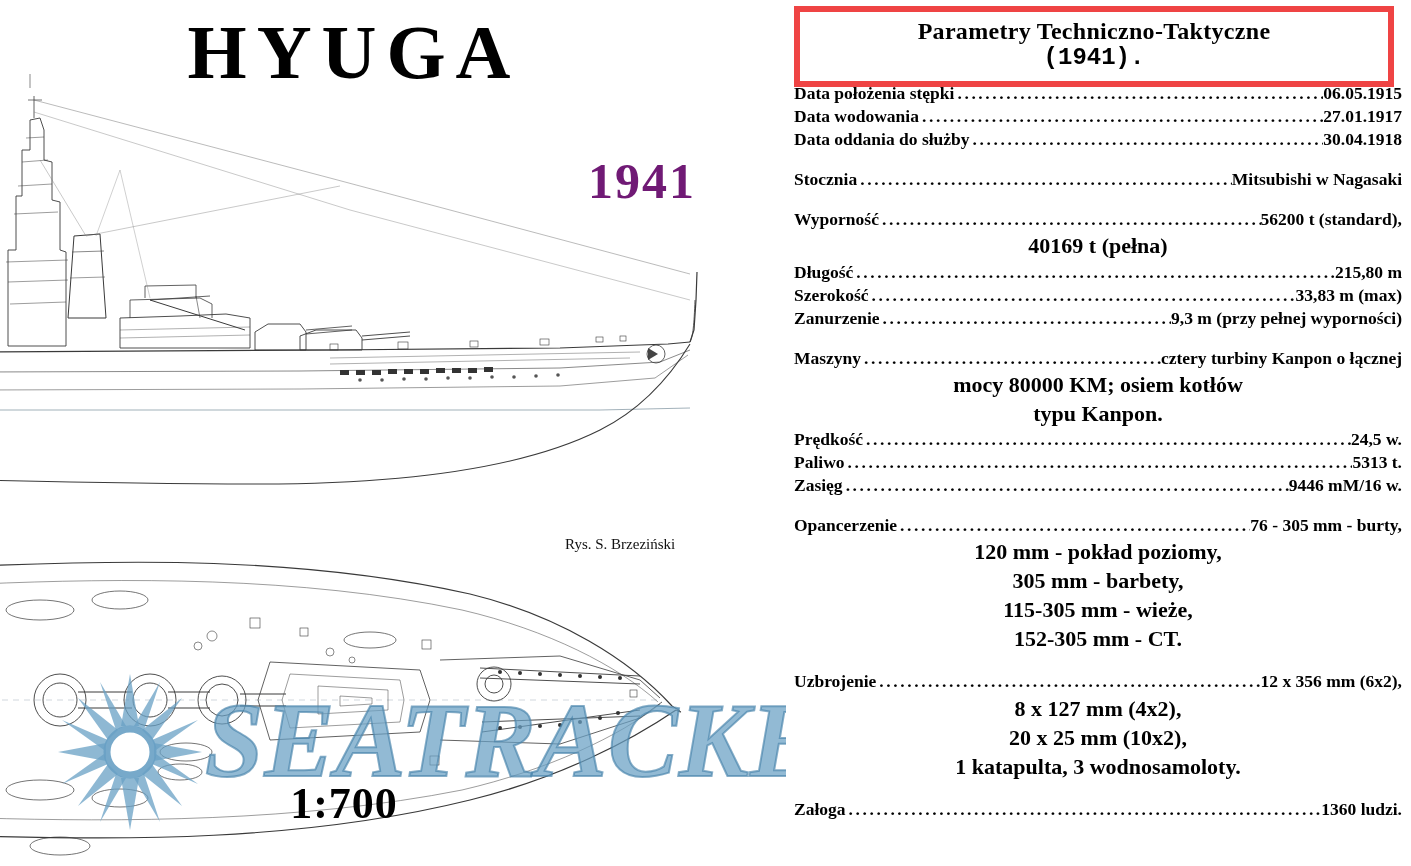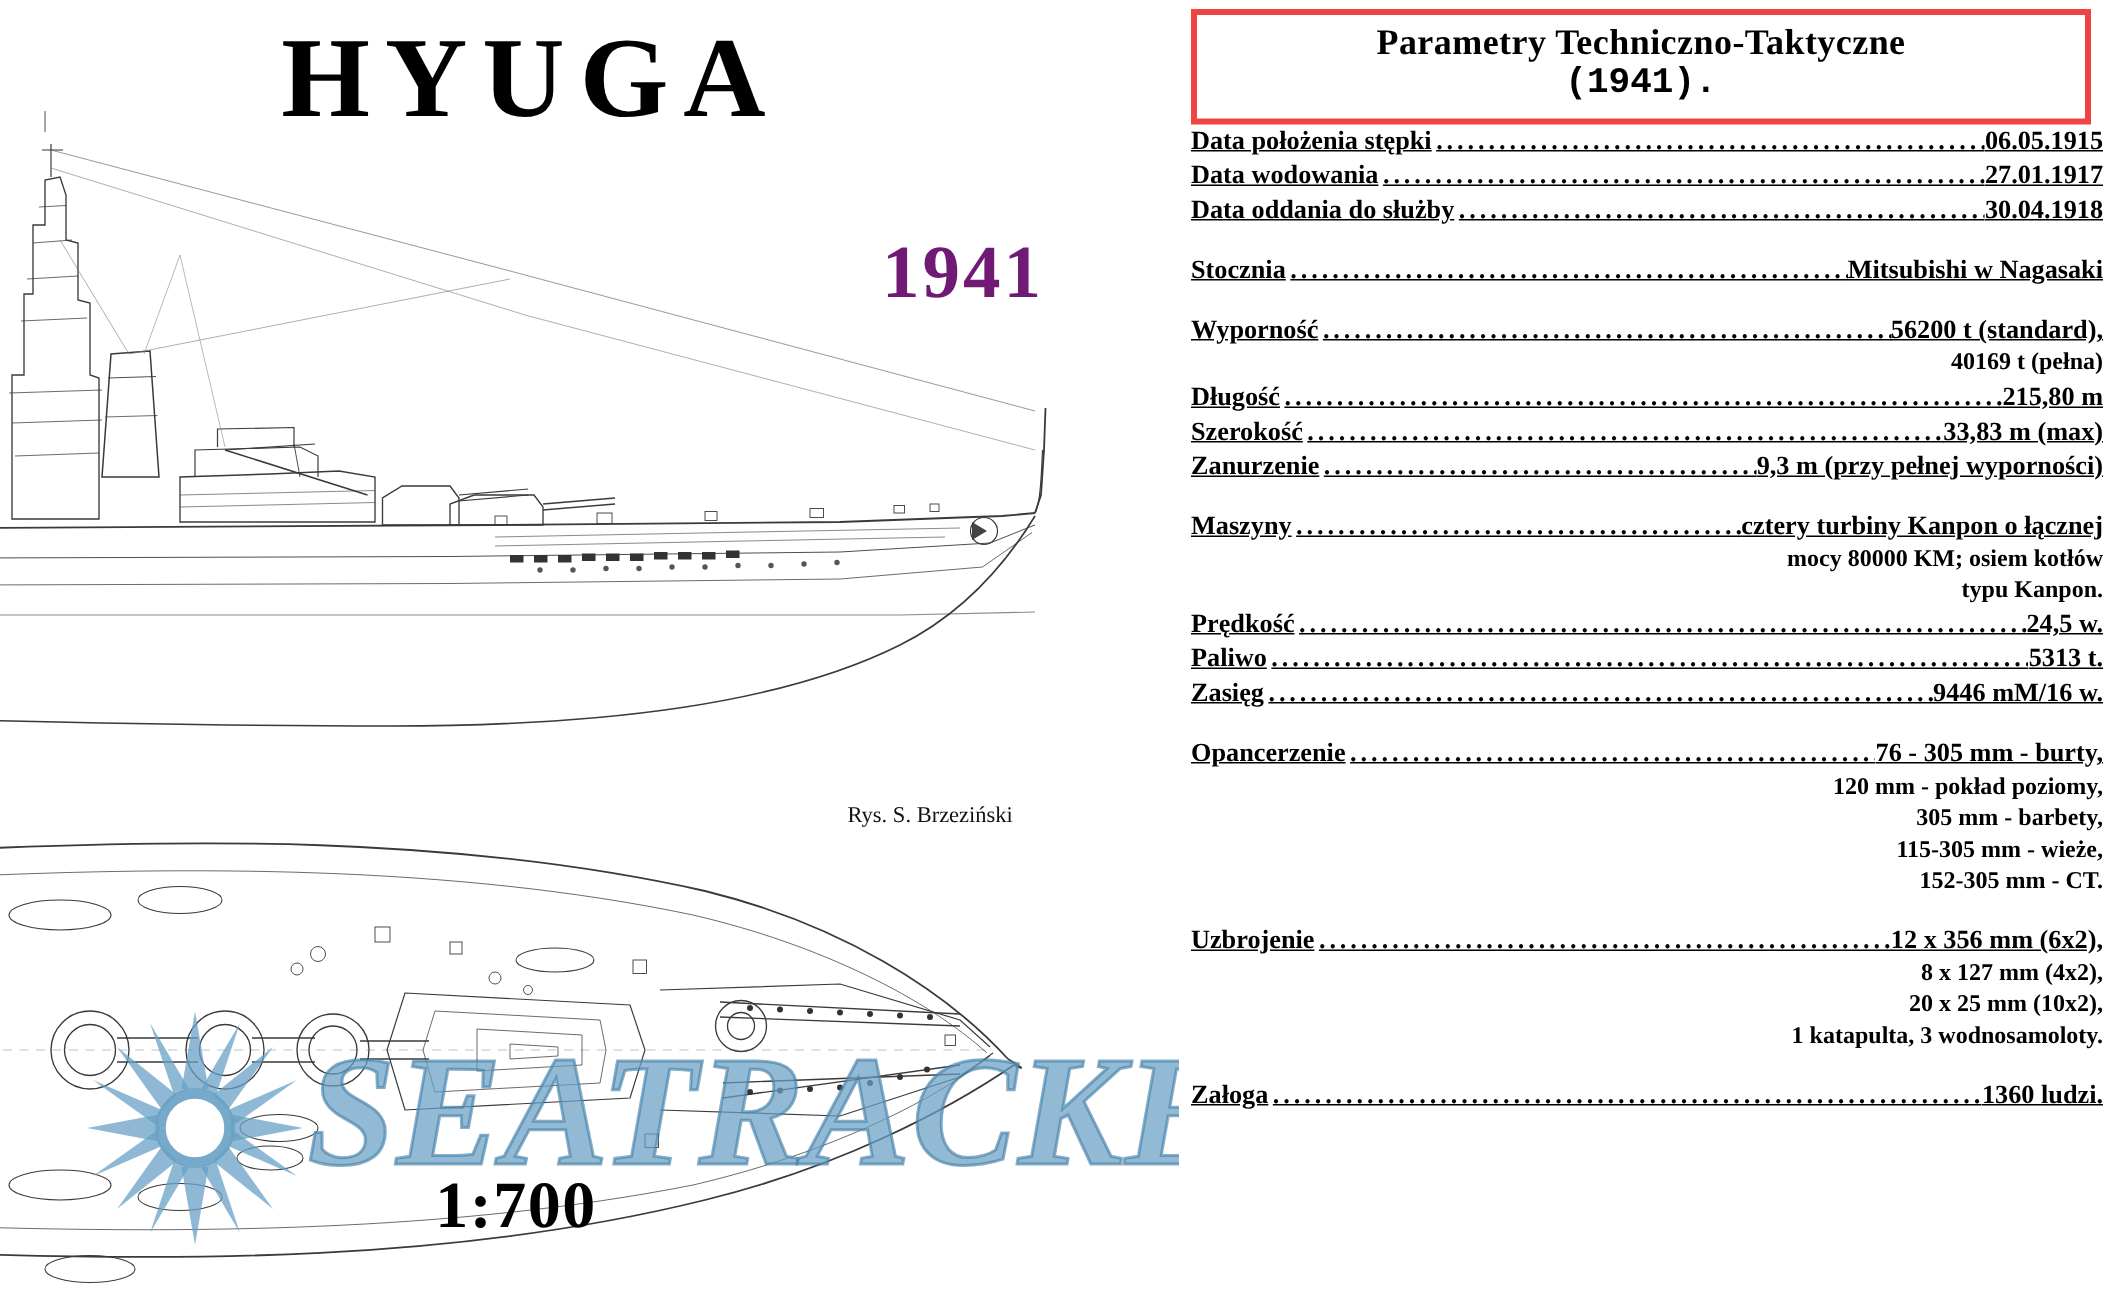--- a/index.html
+++ b/index.html
@@ -104,21 +104,21 @@
     position: absolute;
     left: 786px; top: 0;
     width: 625px; height: 866px;
     background: #fff;
     padding: 0;
   }
   .spec-header {
     position: absolute;
     left: 8px; top: 6px;
     width: 600px;
-    border: 4px solid #ef4444;
+    border: 6px solid #ef4444;
     padding: 6px 4px 8px 4px;
     text-align: center;
     box-sizing: border-box;
   }
   .spec-header .line1 {
     font-family: "Liberation Serif", serif;
     font-weight: bold;
     font-size: 24px;
     line-height: 1.1;
     letter-spacing: 0.3px;
@@ -137,39 +137,38 @@
     box-sizing: border-box;
   }
   .spec-row {
     display: flex;
     align-items: center;
     font-family: "Liberation Serif", serif;
     font-weight: bold;
     font-size: 17.5px;
     line-height: 1.32;
     white-space: nowrap;
-    text-decoration: underline;
   }
   .spec-row .label { flex: 0 0 auto; }
   .spec-row .dots {
     flex: 1 1 auto;
     overflow: hidden;
     white-space: nowrap;
     letter-spacing: 2.6px;
     font-weight: bold;
     padding: 0 3px;
     color: #000;
   }
   .spec-row .value { flex: 0 0 auto; text-align: right; }
   .spec-cont {
     font-family: "Liberation Serif", serif;
     font-weight: bold;
-    font-size: 16px;
+    font-size: 22px;
     line-height: 1.32;
-    text-align: right;
+    text-align: center;
     white-space: nowrap;
   }
   .gap-md { height: 17px; }
 </style>
 </head>
 <body>
 
 <div class="plan-pane">
 
   <svg class="drawing" viewBox="0 0 786 866" preserveAspectRatio="none">

